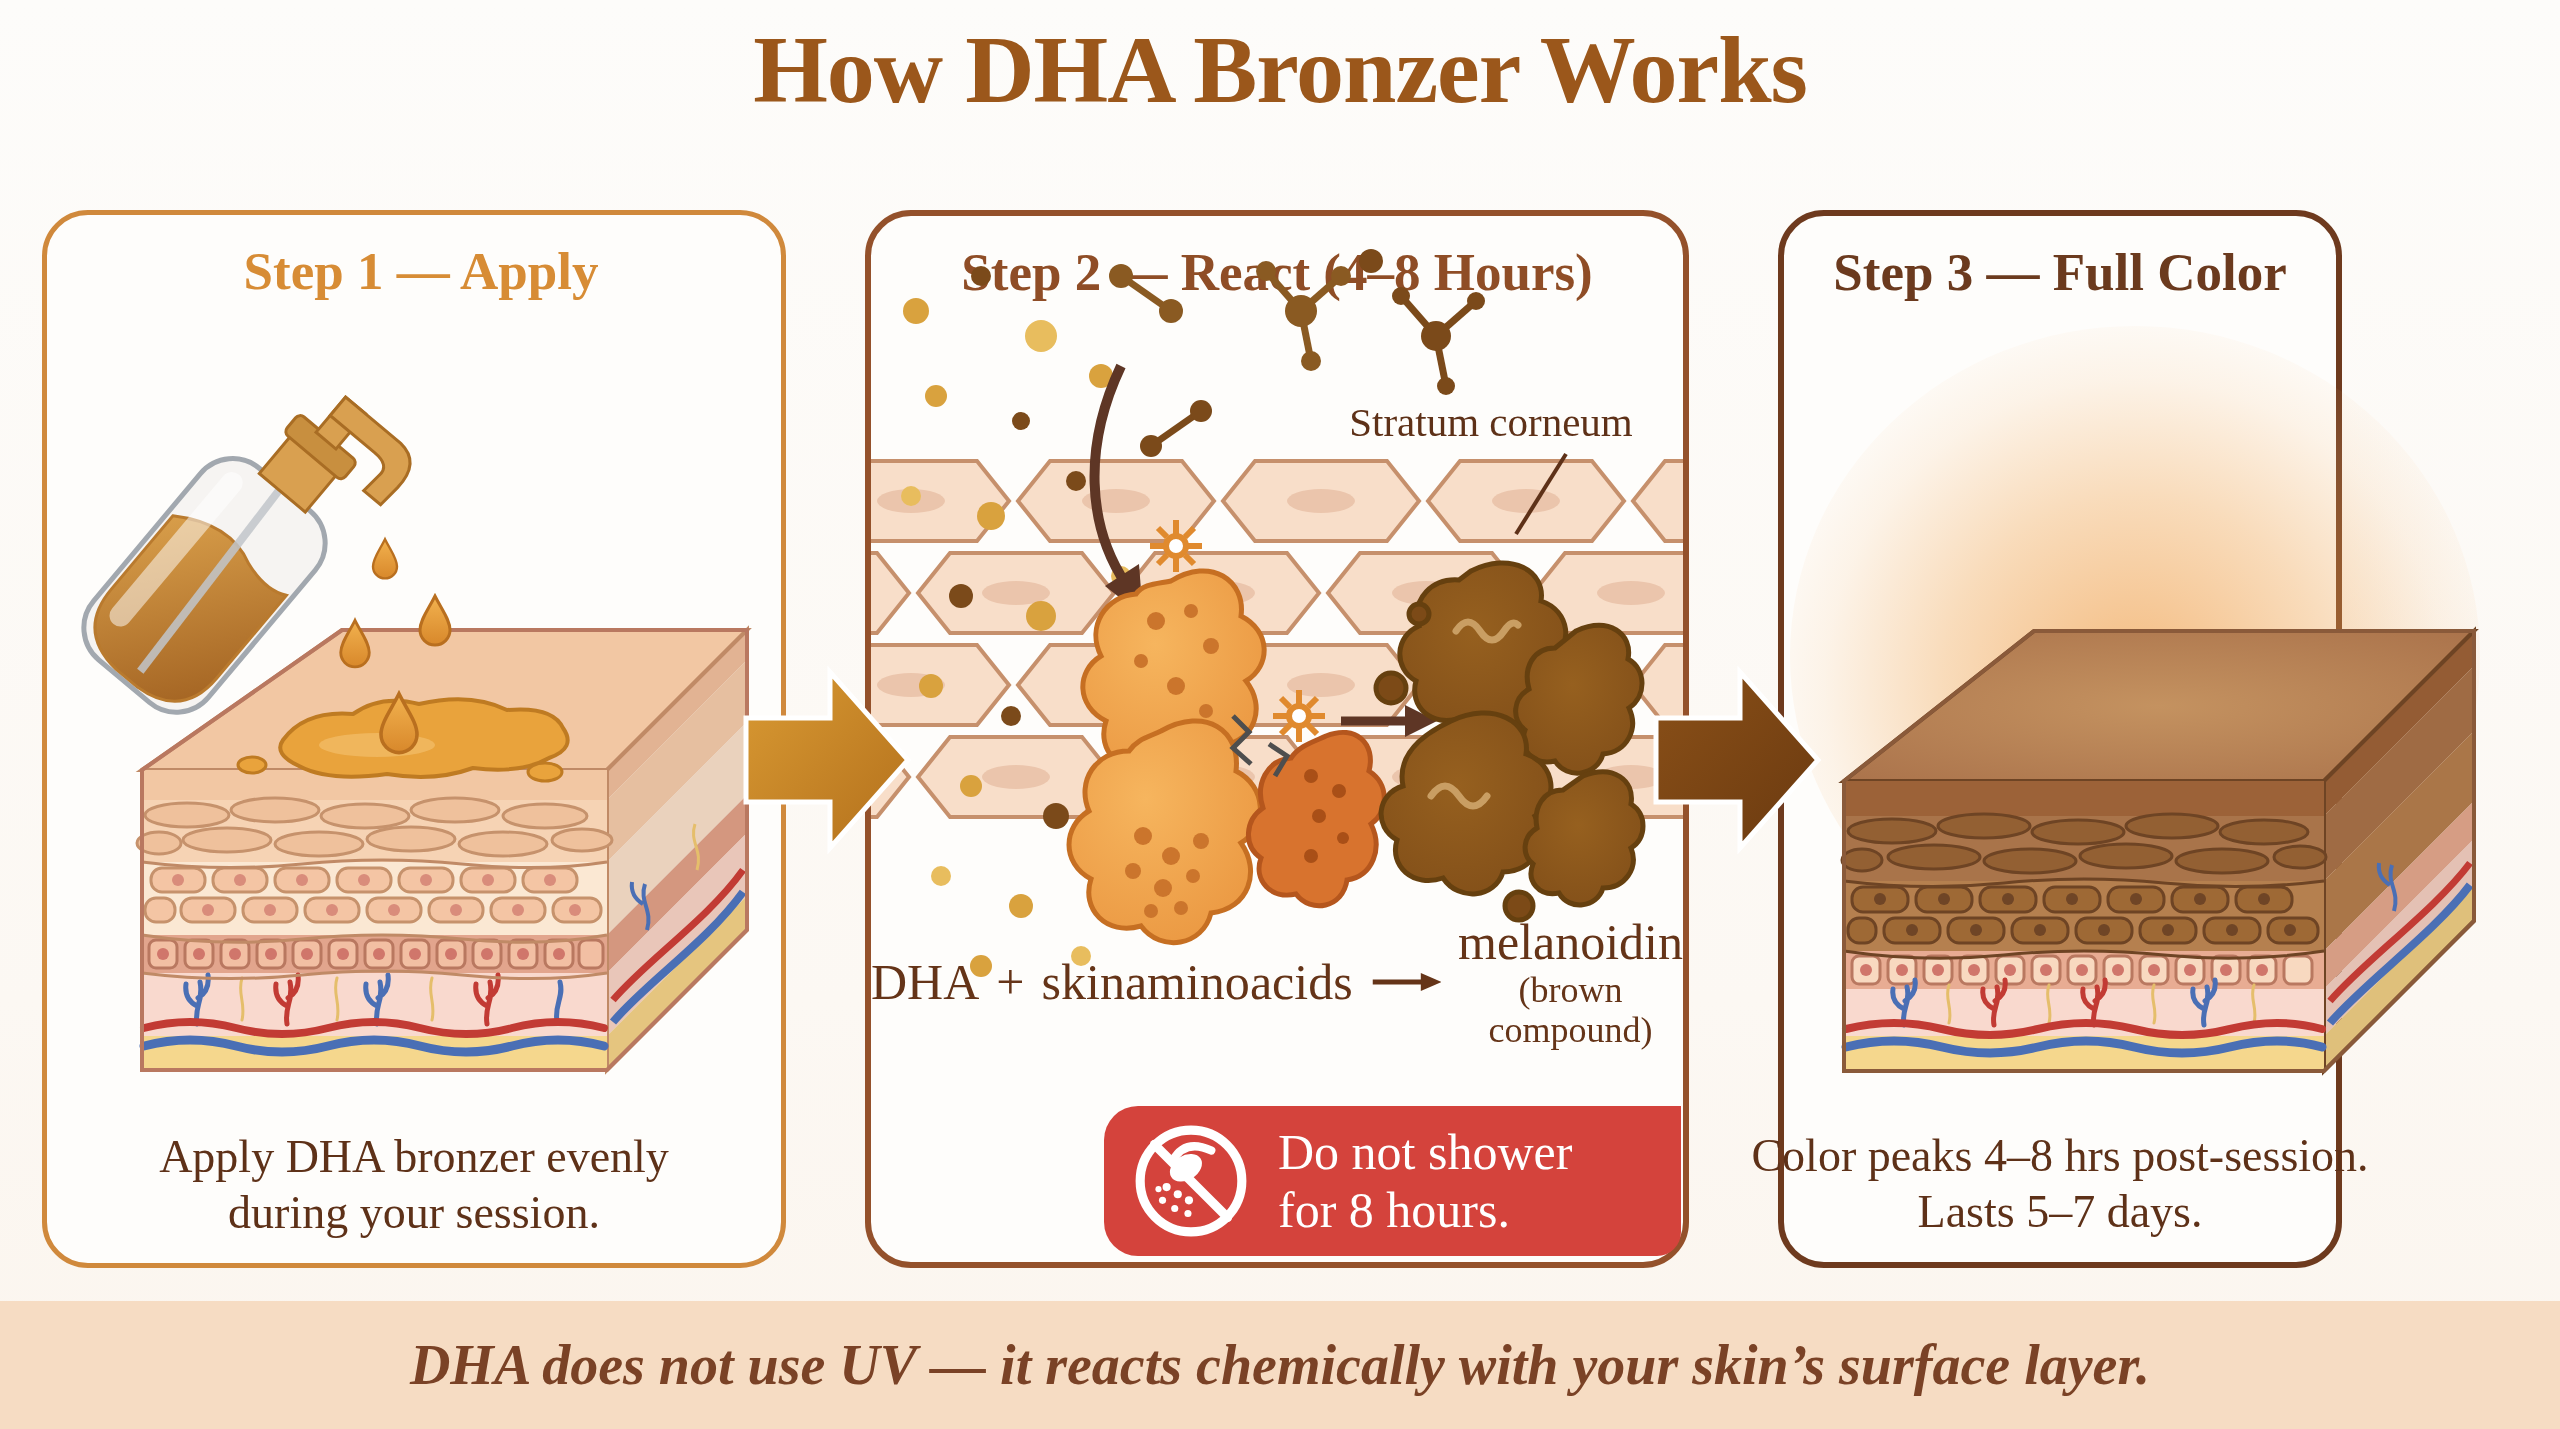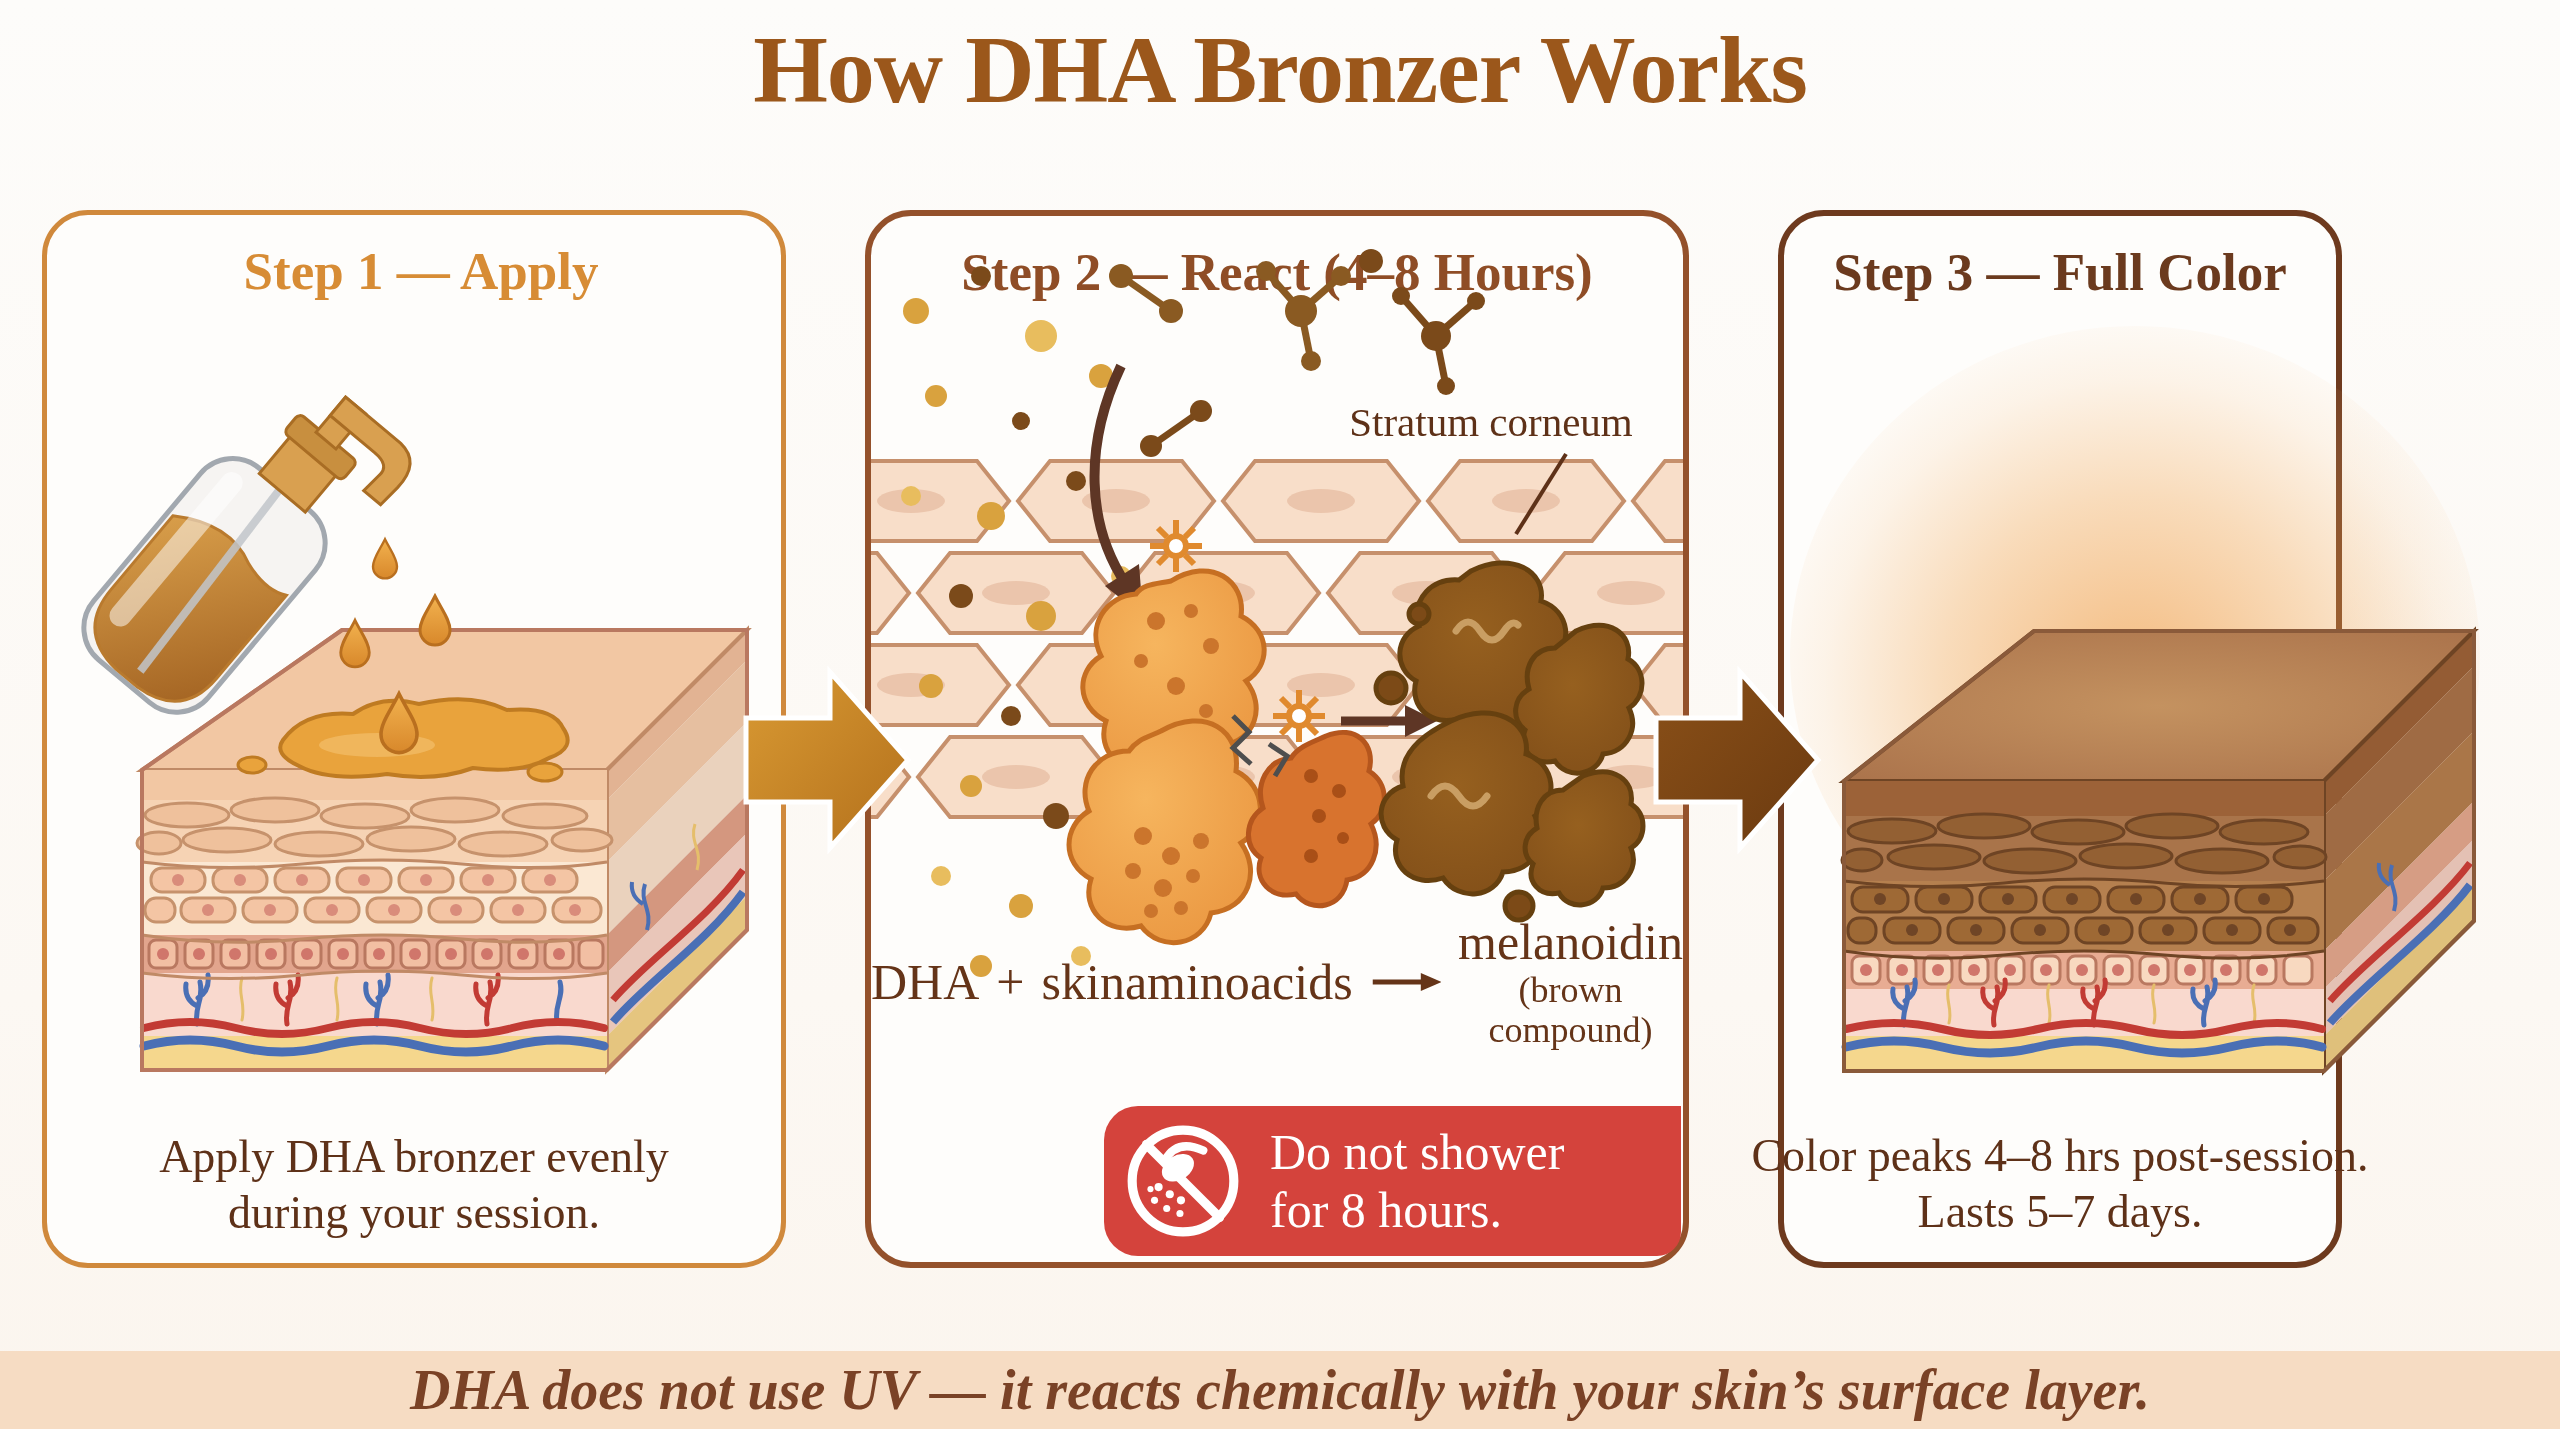--- a/index.html
+++ b/index.html
@@ -42,29 +42,29 @@
     position:absolute;top:698px;left:0;width:100%;
     display:flex;justify-content:center;align-items:center;gap:17px;
     color:#653418;font-size:50px;
   }
   .eq-stack{display:flex;flex-direction:row;text-align:center;line-height:1.04;}
   .eq-product{display:flex;flex-direction:column;text-align:center;line-height:1.12;}
   .eq-note{font-size:36px;}
   .warning{
     position:absolute;left:233px;right:2px;bottom:6px;height:150px;
     background:#d4433c;border-radius:34px 0 24px 34px;
-    display:flex;align-items:center;gap:26px;padding-left:18px;box-sizing:border-box;
+    display:flex;align-items:center;gap:26px;padding-left:26px;box-sizing:border-box;
     color:#ffffff;
   }
   .warning-text{font-size:50px;line-height:1.16;}
   .block-arrow{position:absolute;top:664px;z-index:6;}
   .arrow1{left:740px;}
   .arrow2{left:1650px;}
   .footer-band{
-    position:absolute;left:0;bottom:0;width:100%;height:78px;background:#f6dcc3;
+    position:absolute;left:0;bottom:0;width:100%;height:128px;background:#f6dcc3;
     display:flex;align-items:center;justify-content:center;
   }
   .footer-text{font-size:56px;font-style:italic;font-weight:600;color:#7a4226;}
 </style>
 </head>
 <body>
 
 <div class="canvas">
 
   <h1 class="title">How DHA Bronzer Works</h1>

